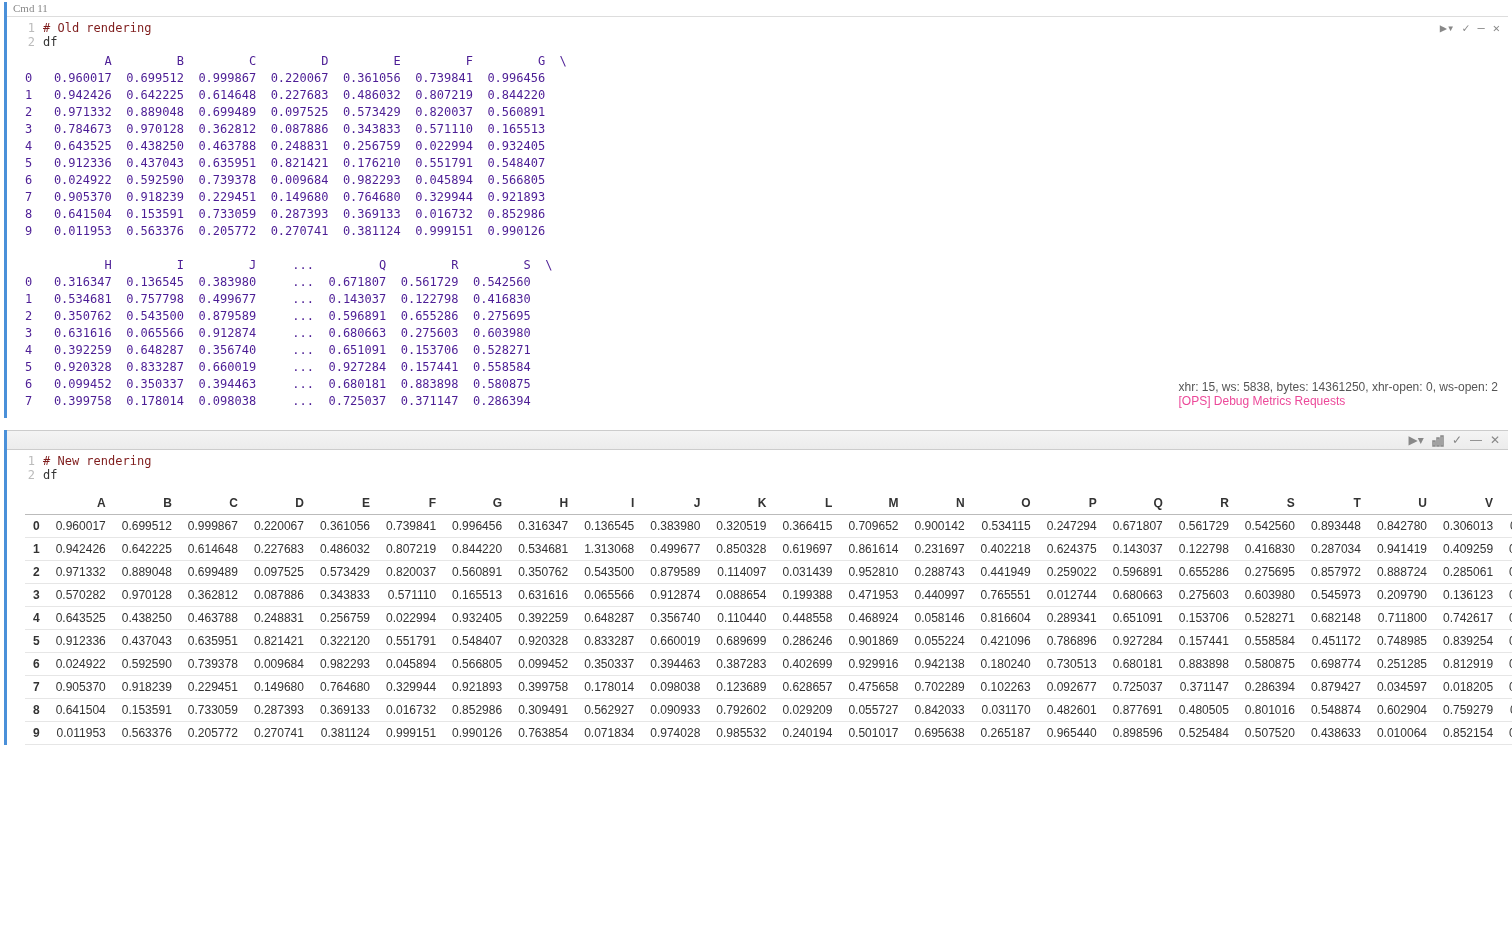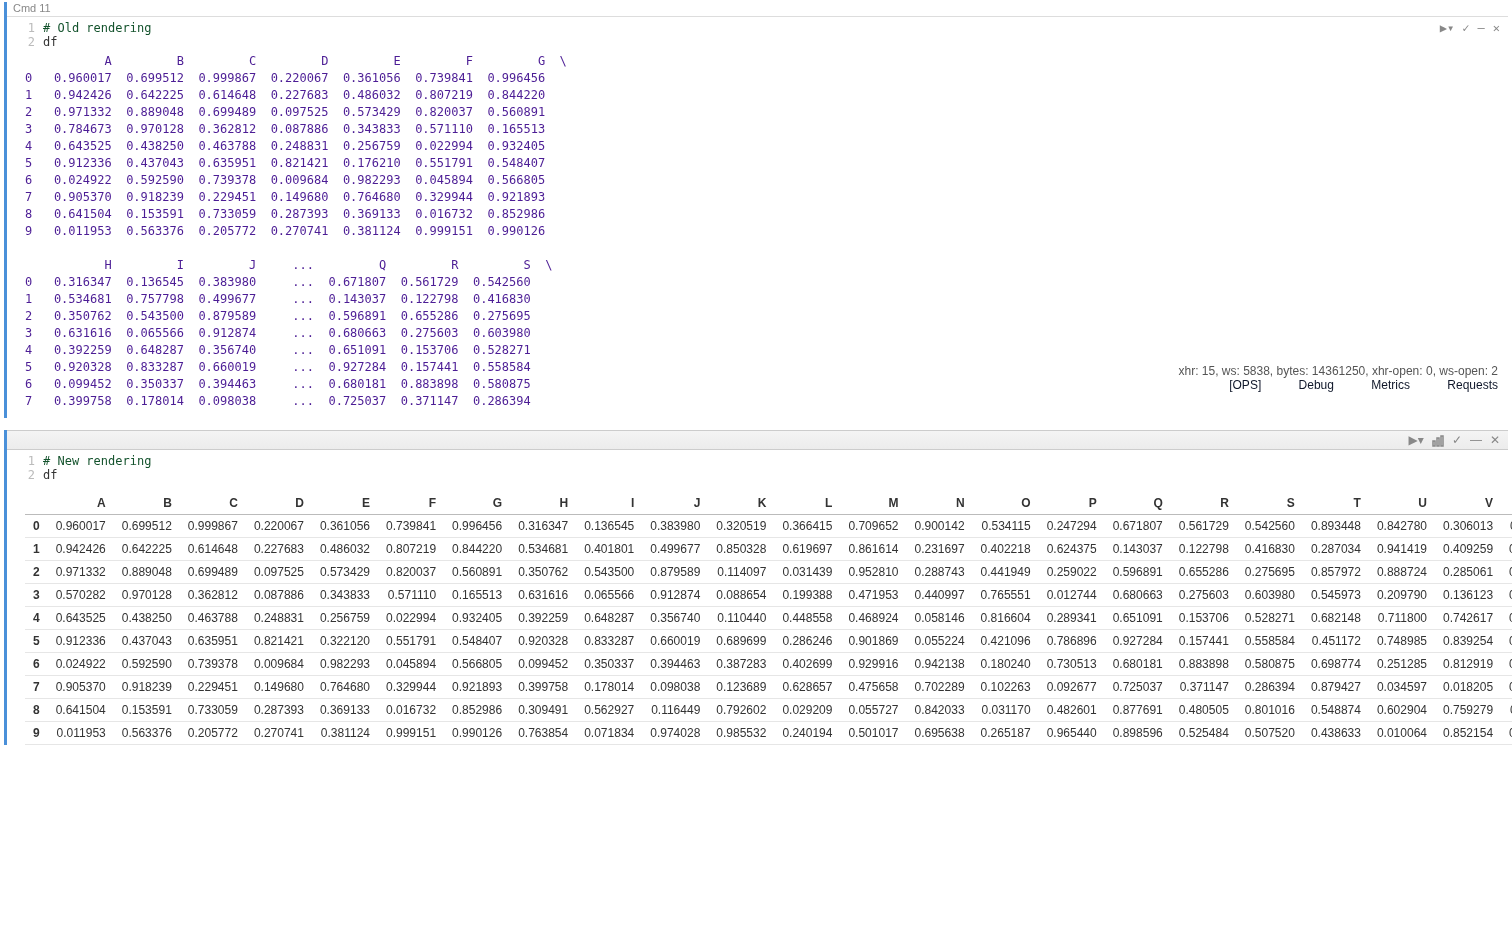--- a/index.html
+++ b/index.html
@@ -14,20 +14,21 @@
   .cell {
     border-left: 3px solid #4a90d9;
     margin: 2px 4px 12px 4px;
     position: relative;
   }
   .cell-header {
     font-size: 11px;
     color: #888;
     padding: 0 0 2px 6px;
     border-bottom: 1px solid #ddd;
+    font-family: Liberation Serif, serif;
   }
   .code-area {
     background: #fff;
     font-family: Menlo, Consolas, monospace;
     font-size: 12px;
     padding: 4px 0 4px 0;
     position: relative;
   }
   .code-line {
     display: flex;
@@ -37,21 +38,21 @@
     text-align: right;
     color: #bbb;
     padding-right: 8px;
     user-select: none;
     font-family: Menlo, Consolas, monospace;
   }
   .code-text {
     font-family: Menlo, Consolas, monospace;
     white-space: pre;
   }
-  .comment { color: #14532d; }
+  .comment { color: #7f1d1d; }
   .toolbar {
     position: absolute;
     top: 4px;
     right: 8px;
     display: flex;
     gap: 8px;
     color: #888;
   }
   .toolbar span {
     cursor: pointer;
@@ -87,31 +88,29 @@
   .df-table thead th {
     font-weight: bold;
     border-bottom: 1px solid #bbb;
   }
   .df-table tbody th {
     font-weight: bold;
   }
   .debug-overlay {
     position: absolute;
     right: 10px;
-    bottom: 26px;
-    text-align: right;
+    bottom: 10px;
     font-size: 12px;
     color: #555;
     pointer-events: none;
   }
   .debug-overlay .links a {
-    color: #0f172a;
+    color: #ec4899;
     text-decoration: none;
     pointer-events: auto;
-    margin-left: 34px;
   }
   .output-wrap {
     position: relative;
   }
   .cell2-header-bar {
     background: linear-gradient(#f4f4f4,#ececec);
     border-top: 1px solid #ccc;
     border-bottom: 1px solid #ccc;
     height: 18px;
     position: relative;
@@ -269,21 +268,21 @@
         <tr>
           <th>1</th>
           <td>0.942426</td>
           <td>0.642225</td>
           <td>0.614648</td>
           <td>0.227683</td>
           <td>0.486032</td>
           <td>0.807219</td>
           <td>0.844220</td>
           <td>0.534681</td>
-          <td>0.401801</td>
+          <td>1.313068</td>
           <td>0.499677</td>
           <td>0.850328</td>
           <td>0.619697</td>
           <td>0.861614</td>
           <td>0.231697</td>
           <td>0.402218</td>
           <td>0.624375</td>
           <td>0.143037</td>
           <td>0.122798</td>
           <td>0.416830</td>
@@ -452,21 +451,21 @@
           <th>8</th>
           <td>0.641504</td>
           <td>0.153591</td>
           <td>0.733059</td>
           <td>0.287393</td>
           <td>0.369133</td>
           <td>0.016732</td>
           <td>0.852986</td>
           <td>0.309491</td>
           <td>0.562927</td>
-          <td>0.116449</td>
+          <td>0.090933</td>
           <td>0.792602</td>
           <td>0.029209</td>
           <td>0.055727</td>
           <td>0.842033</td>
           <td>0.031170</td>
           <td>0.482601</td>
           <td>0.877691</td>
           <td>0.480505</td>
           <td>0.801016</td>
           <td>0.548874</td>

